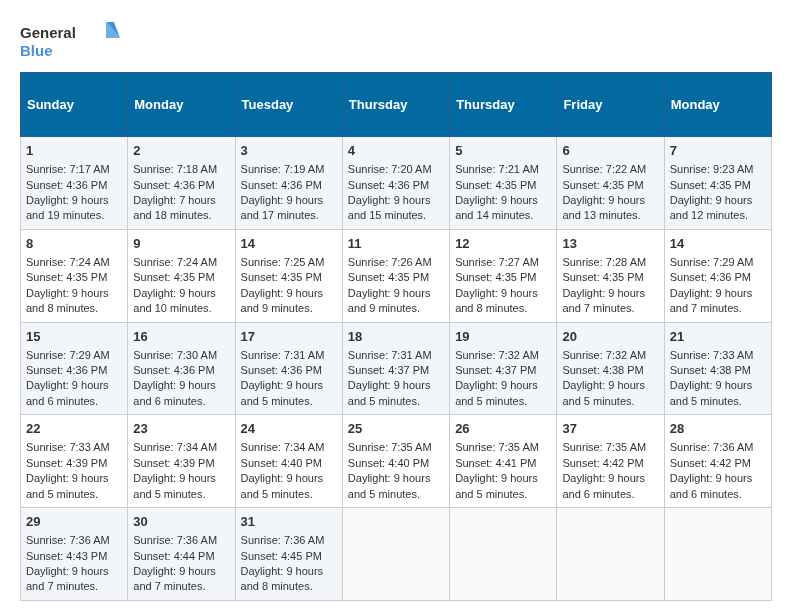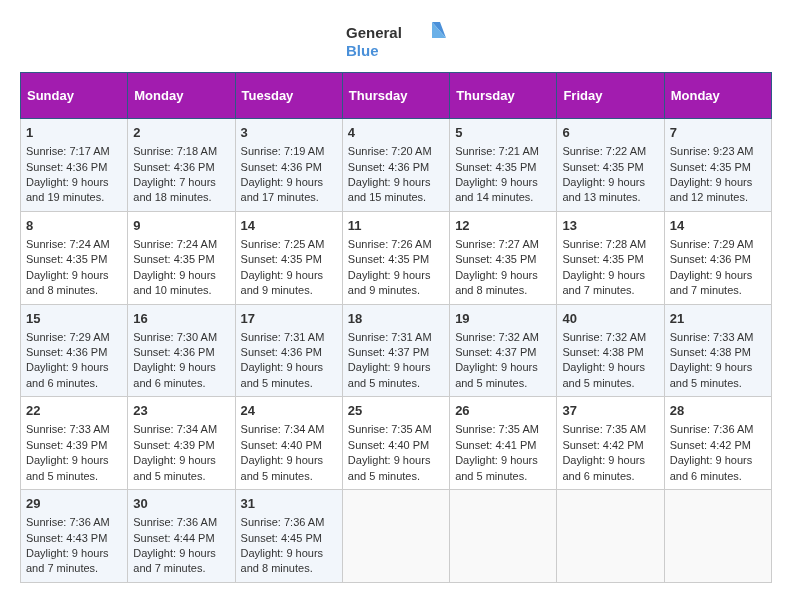--- a/index.html
+++ b/index.html
@@ -5,21 +5,21 @@
     * { box-sizing: border-box; margin: 0; padding: 0; }
     body {
       font-family: Arial, sans-serif;
       background: #fff;
       width: 792px;
       min-height: 612px;
       padding: 20px;
     }
     .header {
       display: flex;
-      justify-content: center;
+      justify-content: flex-start;
       align-items: flex-start;
       margin-bottom: 10px;
     }
     .logo {
       display: flex;
       align-items: center;
       gap: 6px;
     }
     .title-block {
       text-align: right;
@@ -32,23 +32,23 @@
     .subtitle {
       font-size: 14px;
       color: #555;
     }
     table {
       width: 100%;
       border-collapse: collapse;
       font-size: 11px;
     }
     thead tr th {
-      background-color: #a21caf;
+      background-color: #0369a1;
       color: #fff;
-      padding: 15px 6px;
+      padding: 24px 6px;
       text-align: left;
       font-size: 13px;
       font-weight: bold;
       border: 1px solid #2e5a85;
     }
     tbody tr td {
       border: 1px solid #ccc;
       vertical-align: top;
       padding: 5px 5px;
       min-height: 80px;
@@ -216,21 +216,21 @@
         <span>Sunset: 4:37 PM</span><br>
         <span>Daylight: 9 hours and 5 minutes.</span>
       </td>
         <td>
         <span class="day-num">19</span>
         <span>Sunrise: 7:32 AM</span><br>
         <span>Sunset: 4:37 PM</span><br>
         <span>Daylight: 9 hours and 5 minutes.</span>
       </td>
         <td>
-        <span class="day-num">40</span>
+        <span class="day-num">20</span>
         <span>Sunrise: 7:32 AM</span><br>
         <span>Sunset: 4:38 PM</span><br>
         <span>Daylight: 9 hours and 5 minutes.</span>
       </td>
         <td>
         <span class="day-num">21</span>
         <span>Sunrise: 7:33 AM</span><br>
         <span>Sunset: 4:38 PM</span><br>
         <span>Daylight: 9 hours and 5 minutes.</span>
       </td>

